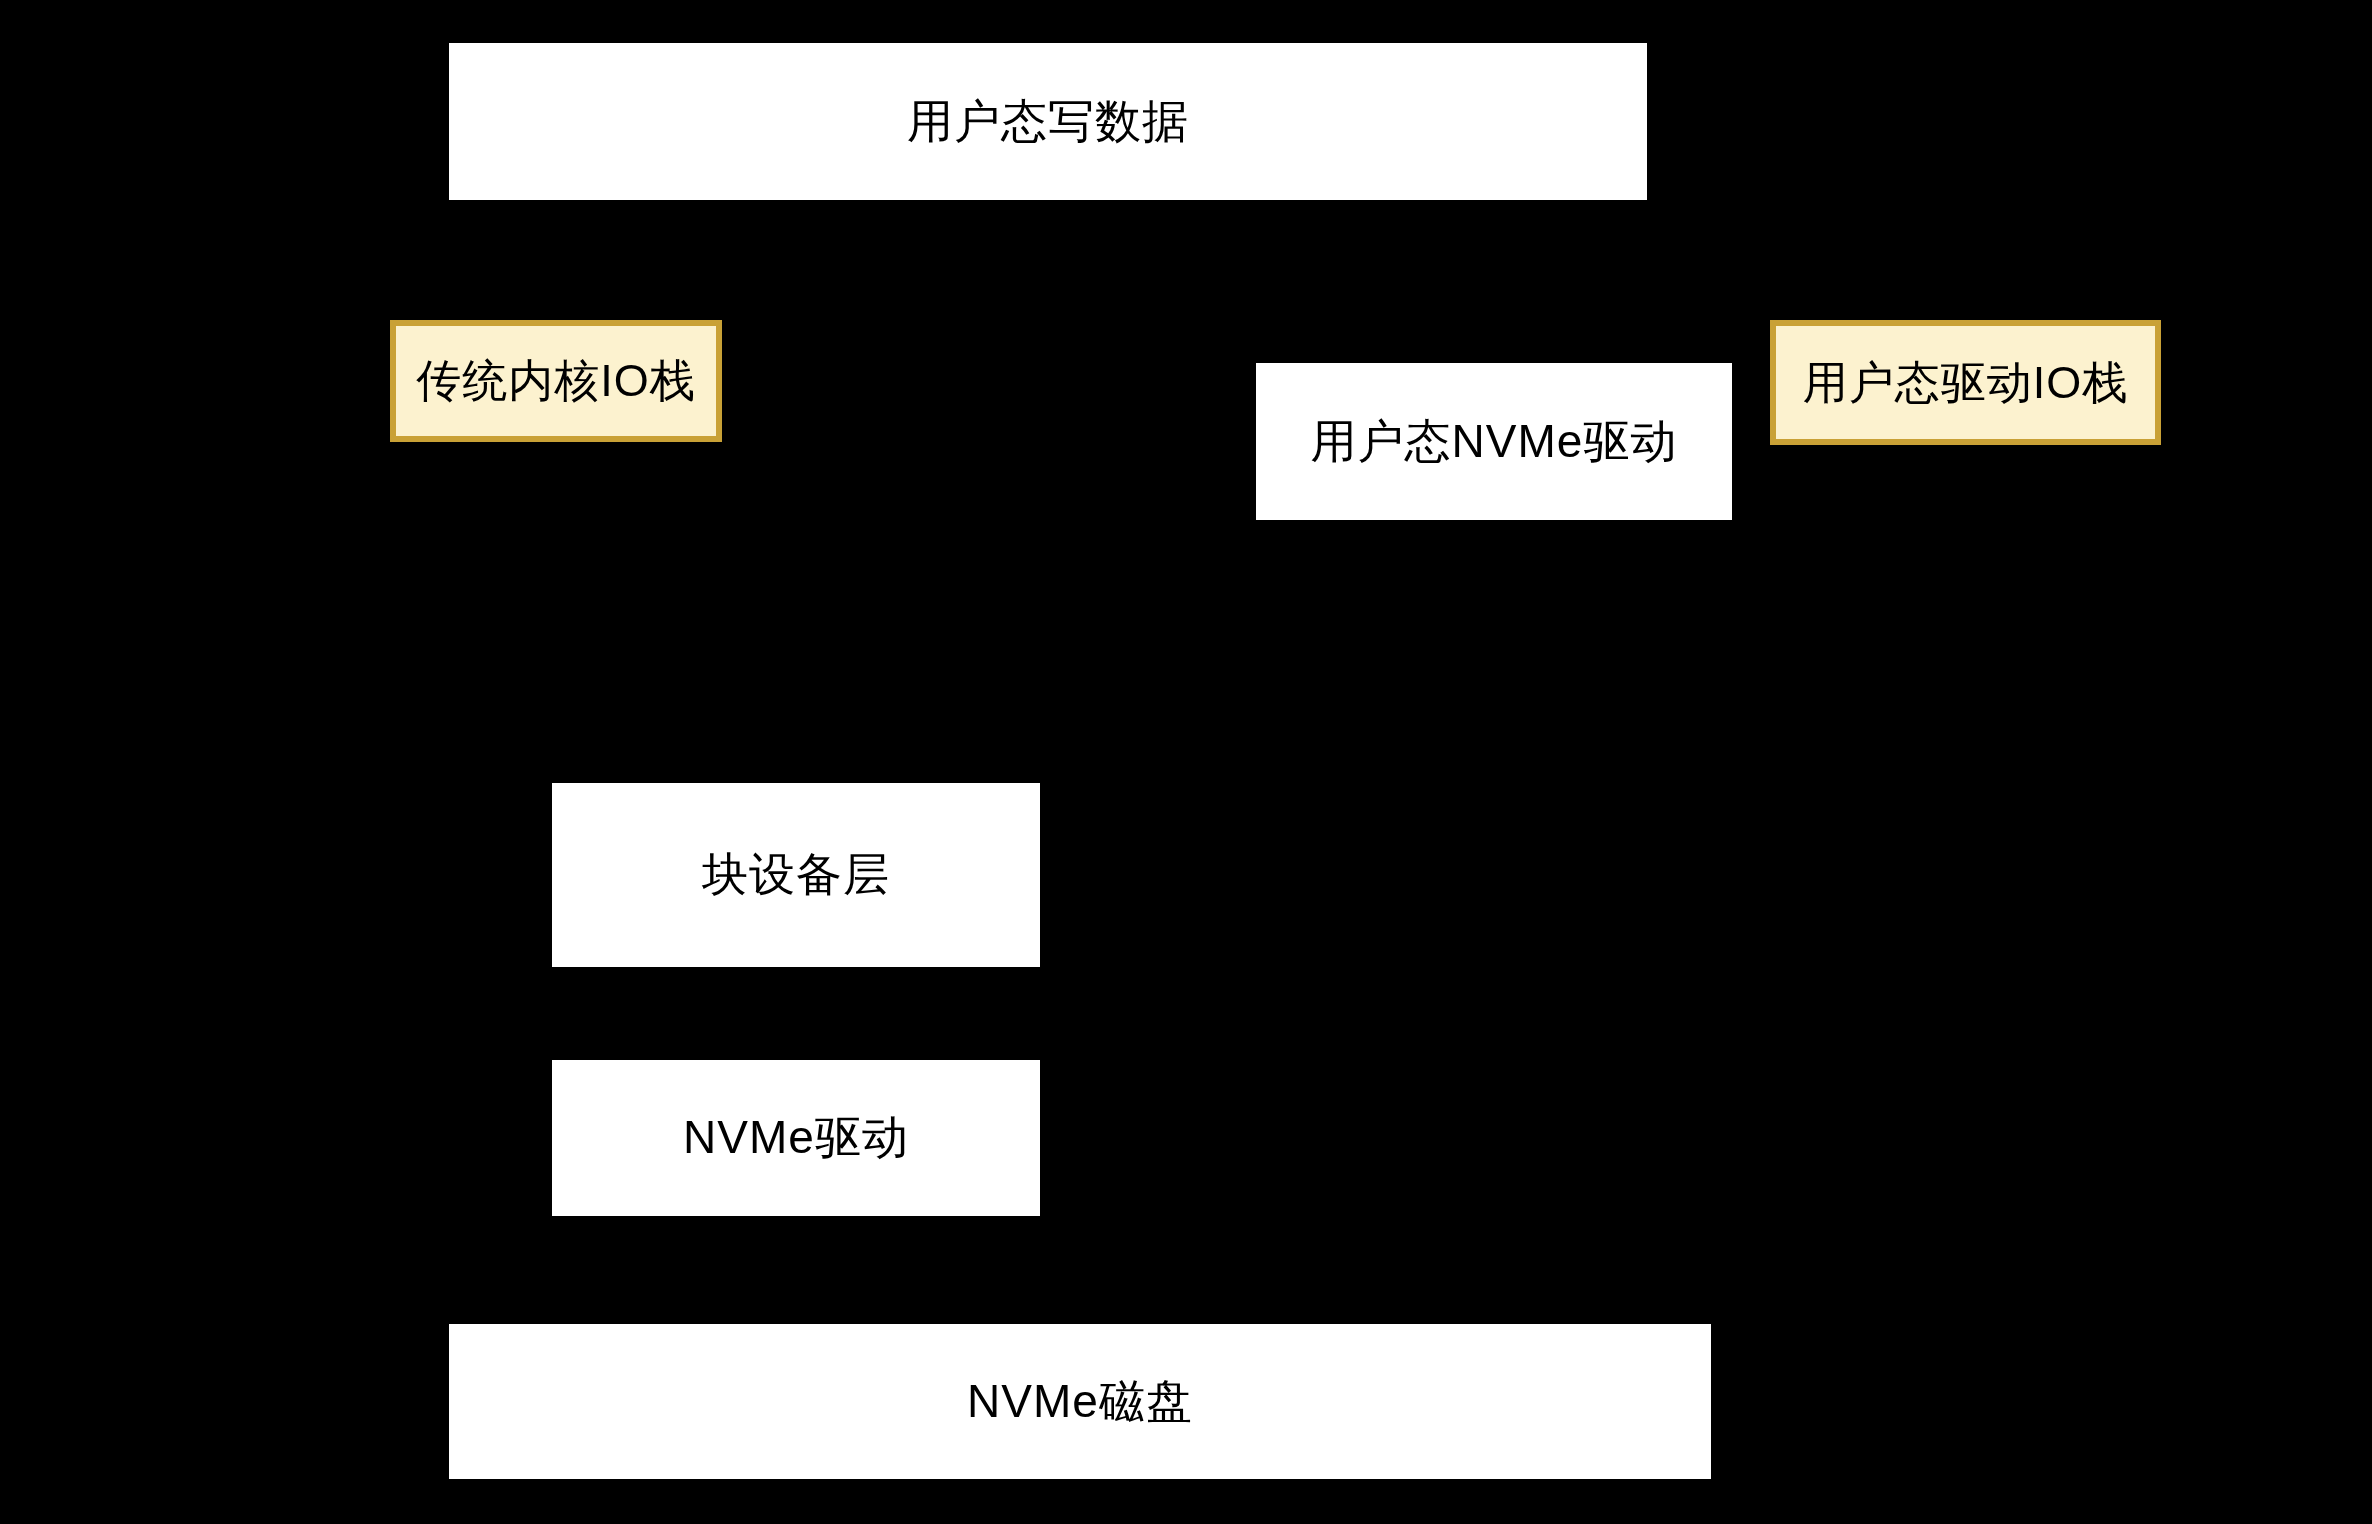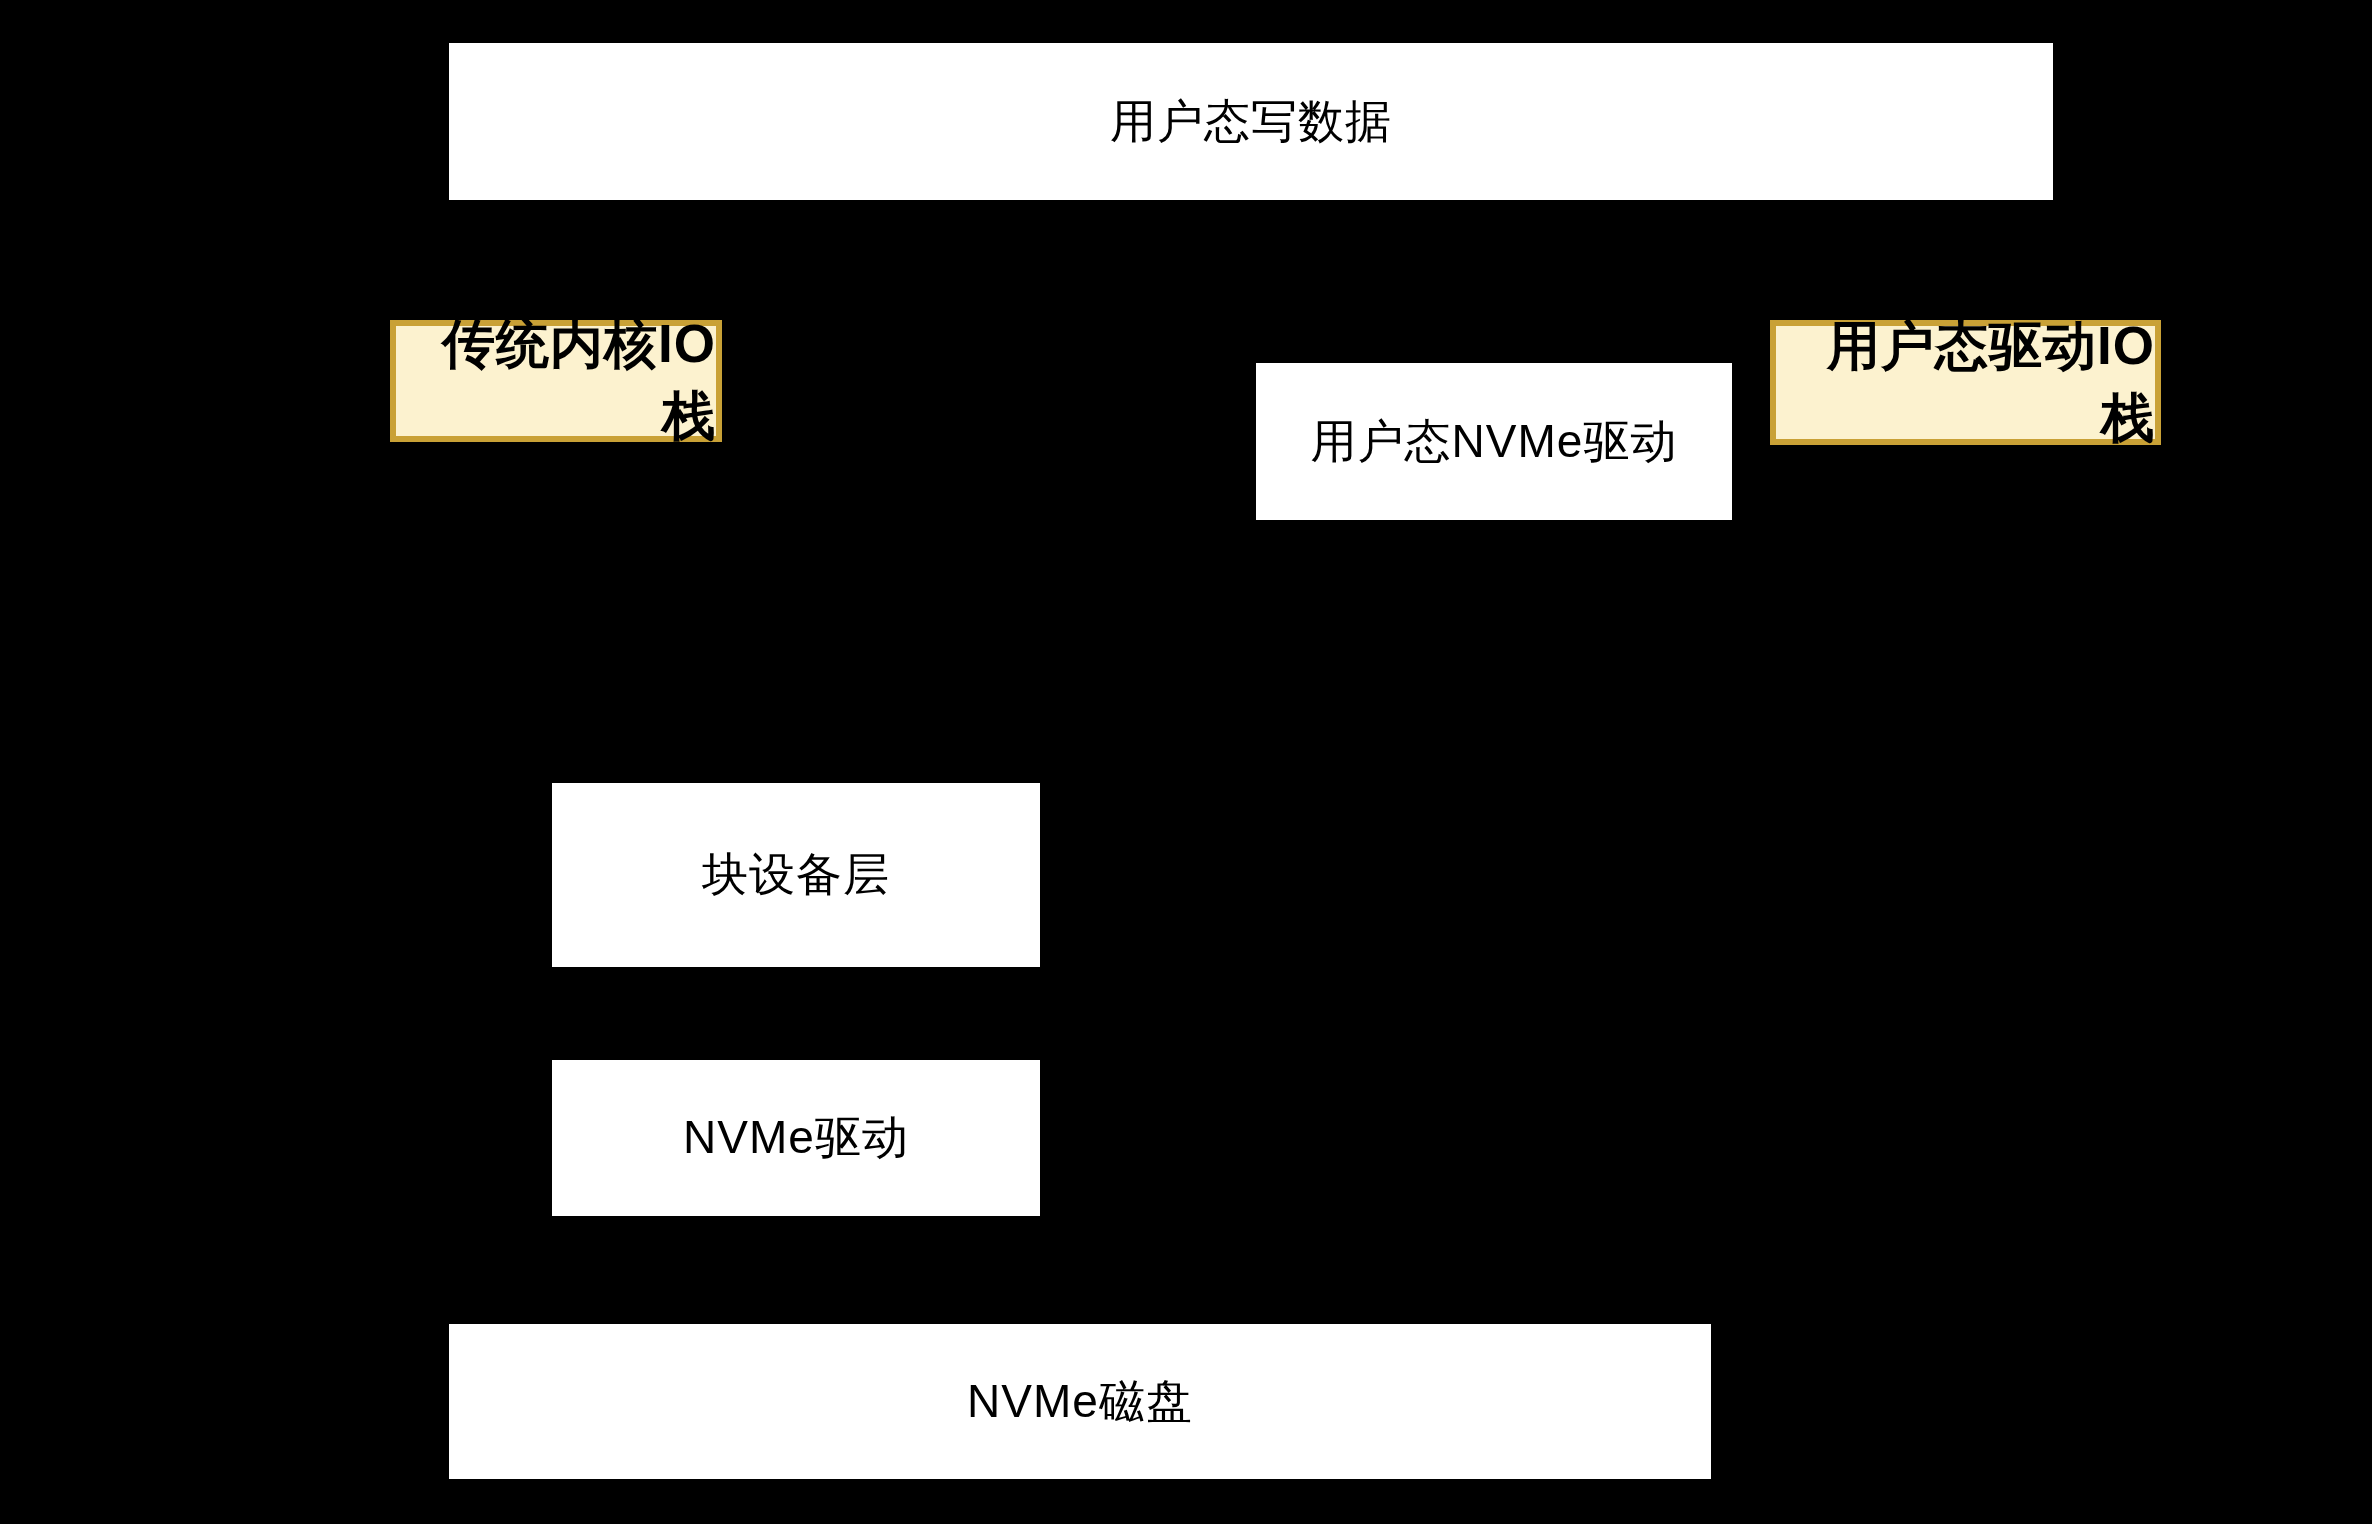--- a/index.html
+++ b/index.html
@@ -28,26 +28,26 @@
   }
   .label {
     position: absolute;
     background: var(--label-bg, #fcf2cf);
     border: 6px solid var(--label-border, #c9a136);
     box-sizing: border-box;
     color: var(--box-text, #000000);
     display: flex;
     align-items: center;
     justify-content: center;
-    font-size: 53px;
-    font-weight: bold;
+    font-size: 45px;
+    font-weight: normal;
     letter-spacing: 1px;
-    text-align: right;
+    text-align: center;
   }
-  .top-box     { left: 449px;  top: 43px;   width: 1604px; height: 157px; }
+  .top-box     { left: 449px;  top: 43px;   width: 1198px; height: 157px; }
   .kernel-label{ left: 390px;  top: 320px;  width: 332px;  height: 122px; }
   .user-label  { left: 1770px; top: 320px;  width: 391px;  height: 125px; }
   .middle-box  { left: 1256px; top: 363px;  width: 476px;  height: 157px; }
   .k1          { left: 552px;  top: 523px;  width: 488px;  height: 157px; }
   .k2          { left: 552px;  top: 783px;  width: 488px;  height: 184px; }
   .k3          { left: 552px;  top: 1048px; width: 488px;  height: 156px; margin-top: 12px; }
   .bottom-box  { left: 449px;  top: 1324px; width: 1262px; height: 155px; }
 </style>
 </head>
 <body>

